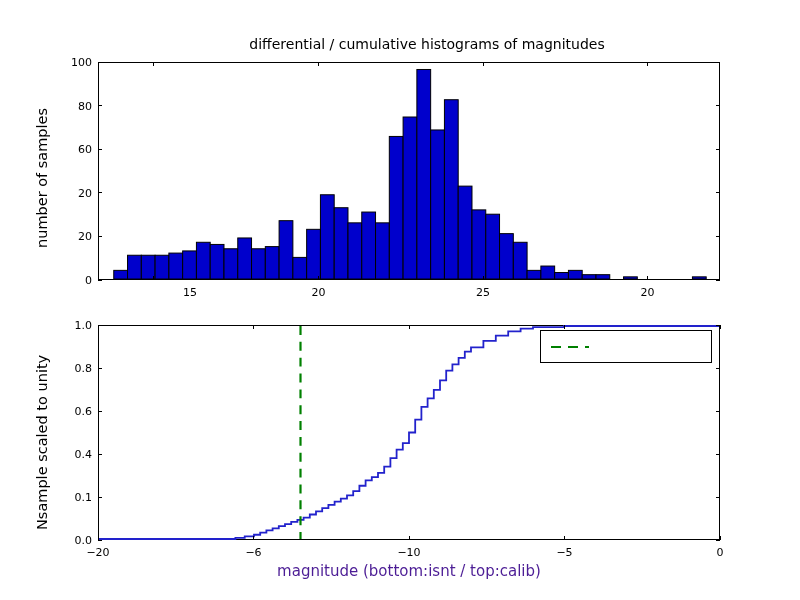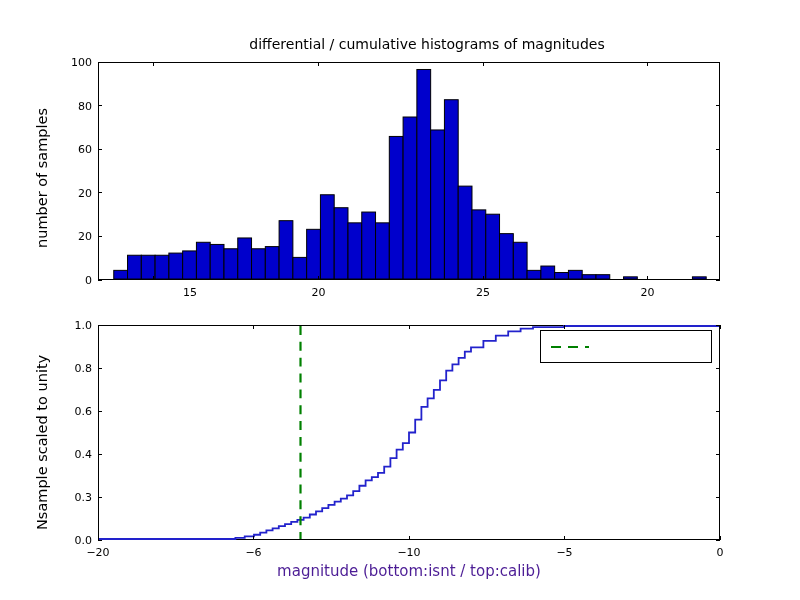--- a/index.html
+++ b/index.html
@@ -158,21 +158,21 @@
       <div class="tick x" style="left: 564px; top: 325px;"></div>
       <div class="tlab xtlab" style="left: 564.5px; top: 546px;">−5</div>
       <div class="tick x" style="left: 719.5px; top: 536px;"></div>
       <div class="tick x" style="left: 719.5px; top: 325px;"></div>
       <div class="tlab xtlab" style="left: 720px; top: 546px;">0</div>
       <div class="tick y" style="top: 539.5px; left: 98px;"></div>
       <div class="tick y" style="top: 539.5px; left: 716px;"></div>
       <div class="tlab ytlab" style="top: 540px; left: 46px; width: 46px;">0.0</div>
       <div class="tick y" style="top: 496.5px; left: 98px;"></div>
       <div class="tick y" style="top: 496.5px; left: 716px;"></div>
-      <div class="tlab ytlab" style="top: 497px; left: 46px; width: 46px;">0.3</div>
+      <div class="tlab ytlab" style="top: 497px; left: 46px; width: 46px;">0.1</div>
       <div class="tick y" style="top: 453.5px; left: 98px;"></div>
       <div class="tick y" style="top: 453.5px; left: 716px;"></div>
       <div class="tlab ytlab" style="top: 454px; left: 46px; width: 46px;">0.4</div>
       <div class="tick y" style="top: 410.5px; left: 98px;"></div>
       <div class="tick y" style="top: 410.5px; left: 716px;"></div>
       <div class="tlab ytlab" style="top: 411px; left: 46px; width: 46px;">0.6</div>
       <div class="tick y" style="top: 367.5px; left: 98px;"></div>
       <div class="tick y" style="top: 367.5px; left: 716px;"></div>
       <div class="tlab ytlab" style="top: 368px; left: 46px; width: 46px;">0.8</div>
       <div class="tick y" style="top: 324.5px; left: 98px;"></div>

